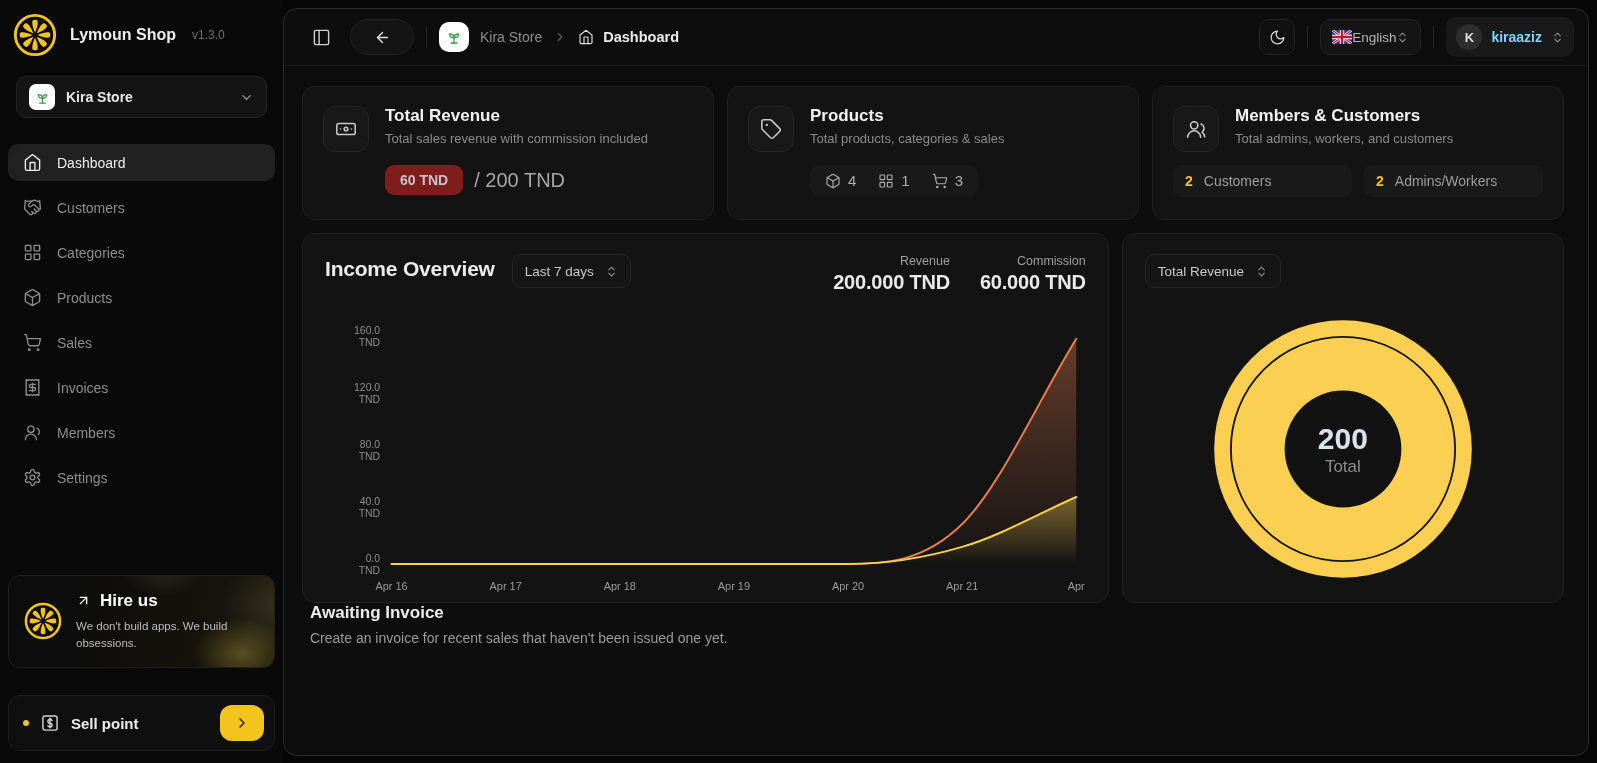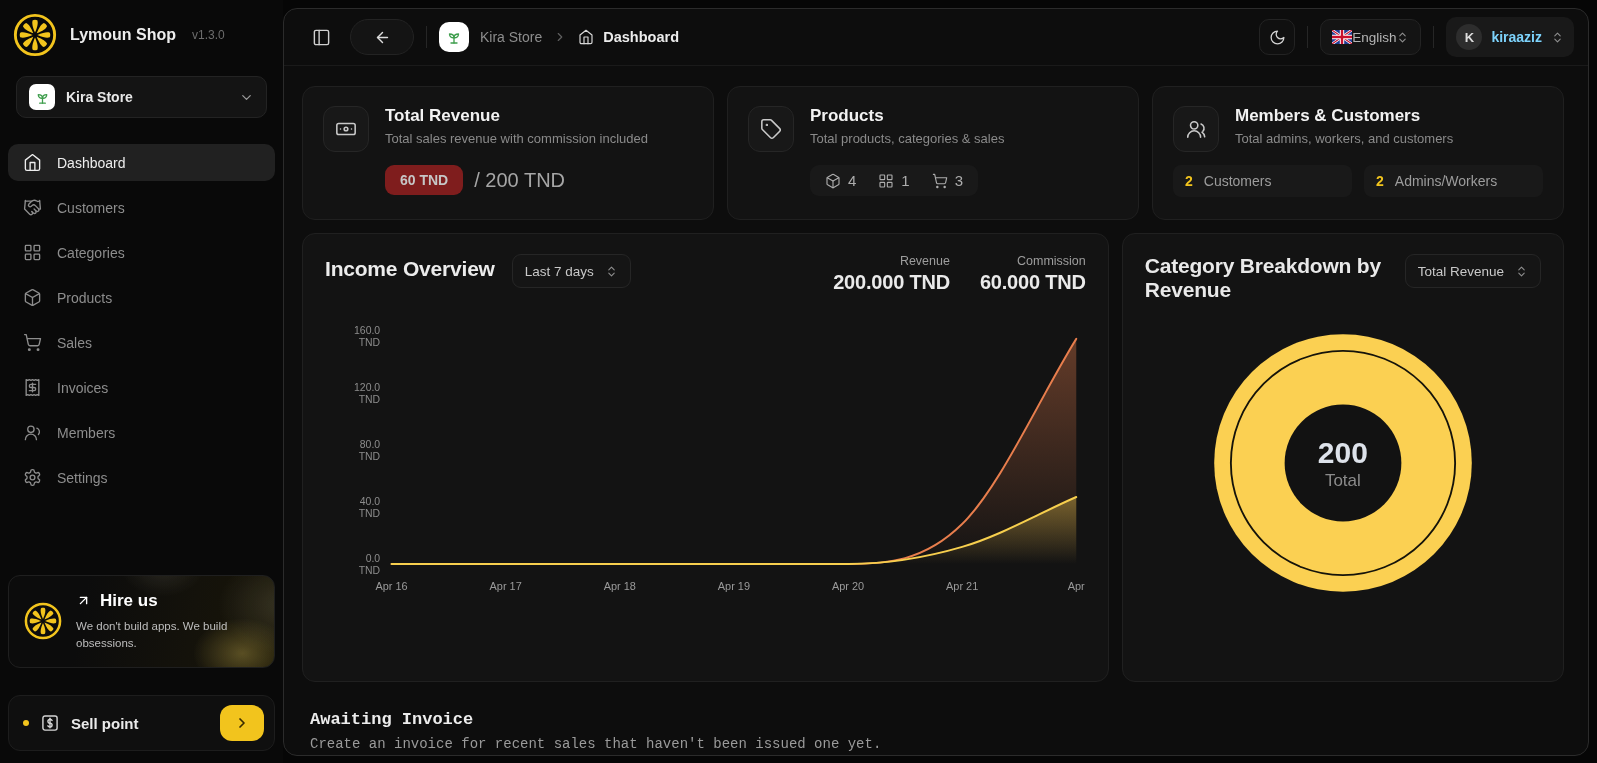--- a/index.html
+++ b/index.html
@@ -77,21 +77,21 @@
   .badge-pill{background:#7f1d1d;border-radius:9px;padding:7px 15px;font-size:14px;font-weight:600;color:#c6c6c6;}
   .total-text{font-size:20px;color:#a6a6a6;}
   .counts-pill{background:#191919;border-radius:9px;padding:7px 15px;display:flex;gap:22px;}
   .count{display:flex;align-items:center;gap:7px;color:#adadad;font-size:15px;}
   .count svg{width:16px;height:16px;}
   .badges-row{margin-top:13px;display:flex;gap:12px;}
   .mc-badge{flex:1;background:#191919;border-radius:8px;padding:8px 12px;display:flex;align-items:center;gap:11px;
     font-size:14px;color:#9c9c9c;}
   .mc-count{color:#f2c41d;font-weight:700;}
 
-  .charts-row{display:flex;gap:13px;margin-top:13px;height:449px;}
+  .charts-row{display:flex;gap:13px;margin-top:13px;height:370px;}
   .income-card{flex:1.92;padding:20px 22px;}
   .income-hdr{display:flex;align-items:flex-start;gap:17px;}
   .income-title{font-size:21px;font-weight:700;color:#ececec;letter-spacing:-.2px;padding-top:3px;}
   .select{height:34px;background:#151515;border:1px solid #262626;border-radius:9px;display:flex;align-items:center;
     gap:11px;padding:0 12px;font-size:13.5px;color:#c9c9c9;cursor:pointer;}
   .income-stats{margin-left:auto;display:flex;gap:30px;}
   .istat{text-align:right;}
   .istat-label{font-size:12.5px;color:#9d9d9d;}
   .istat-value{font-size:20px;font-weight:600;color:#eaeaea;margin-top:3px;letter-spacing:-.2px;}
   #income-chart-svg{width:100%;height:300px;margin-top:24px;}
@@ -99,21 +99,21 @@
 
   .category-card{flex:1;padding:20px 22px;}
   .cat-hdr{display:flex;justify-content:space-between;align-items:flex-start;gap:10px;}
   .cat-title{font-size:21px;font-weight:700;color:#e9e9e9;line-height:1.15;max-width:238px;letter-spacing:-.2px;}
   .donut-wrap{position:relative;width:278px;margin:22px auto 0;}
   #donut-svg{width:278px;height:278px;}
   .donut-center{position:absolute;inset:0;display:flex;flex-direction:column;align-items:center;justify-content:center;}
   .donut-value{font-size:30px;font-weight:700;color:#dde2ea;}
   .donut-label{font-size:17px;color:#8b8b8b;margin-top:1px;}
 
-  .awaiting{margin-top:28px;padding-left:8px;font-family:Liberation Mono, monospace;}
+  .awaiting{padding-left:8px;}
   .awaiting-title{font-size:17px;font-weight:700;color:#ececec;}
   .awaiting-sub{font-size:14px;color:#9a9a9a;margin-top:7px;}
 </style>
 </head>
 <body>
 
 <aside class="sidebar">
   <div class="brand">
     <span class="ic">
       <svg width="46" height="46" viewBox="0 0 48 48">
@@ -500,21 +500,20 @@
             <text x="790" y="272" text-anchor="middle" fill="#9a9a9a" font-size="11.5">Apr</text>
             <path d="M 70 246 C 110 246, 150 246, 190 246 C 230 246, 270 246, 310 246 C 350 246, 390 246, 430 246 C 470 246, 510 246, 550 246 C 590 246, 630 243.625, 670 206.1 C 710 168.575, 750 82.6, 790 20.849999999999994 L 790 246 L 70 246 Z" fill="url(#agrad0)"></path>
             <path d="M 70 246 C 110 246, 150 246, 190 246 C 230 246, 270 246, 310 246 C 350 246, 390 246, 430 246 C 470 246, 510 246, 550 246 C 590 246, 630 240.0625, 670 228.9 C 710 217.7375, 750 195.64999999999998, 790 179.02499999999998 L 790 246 L 70 246 Z" fill="url(#agrad1)"></path>
             <path d="M 70 246 C 110 246, 150 246, 190 246 C 230 246, 270 246, 310 246 C 350 246, 390 246, 430 246 C 470 246, 510 246, 550 246 C 590 246, 630 243.625, 670 206.1 C 710 168.575, 750 82.6, 790 20.849999999999994" fill="none" stroke="#e87e4d" stroke-width="2" stroke-linecap="round"></path>
             <path d="M 70 246 C 110 246, 150 246, 190 246 C 230 246, 270 246, 310 246 C 350 246, 390 246, 430 246 C 470 246, 510 246, 550 246 C 590 246, 630 240.0625, 670 228.9 C 710 217.7375, 750 195.64999999999998, 790 179.02499999999998" fill="none" stroke="#f7cf4e" stroke-width="2" stroke-linecap="round"></path>
           </svg>
       </div>
 
       <div class="card category-card">
         <div class="cat-hdr">
-          <div class="cat-title">Category Breakdown by Revenue</div>
           <div class="select">
             <span>Total Revenue</span>
             <span class="chev-ud">
               <svg width="13" height="13" viewBox="0 0 24 24" fill="none" stroke="currentColor" stroke-width="2" stroke-linecap="round" stroke-linejoin="round">
                   <path d="m7 15 5 5 5-5"></path>
                   <path d="m7 9 5-5 5 5"></path>
                 </svg>
             </span>
           </div>
         </div>

